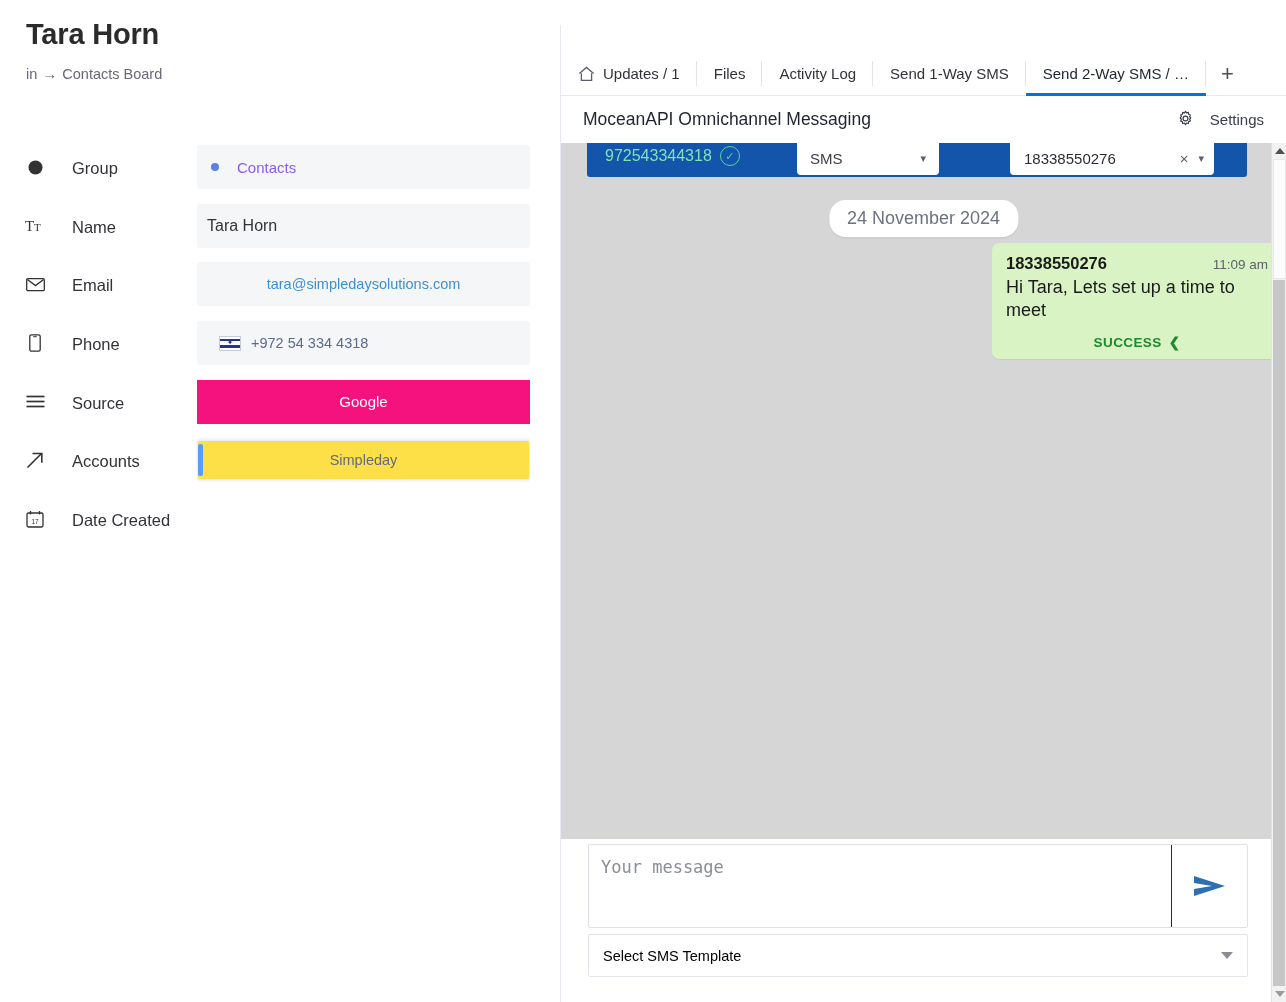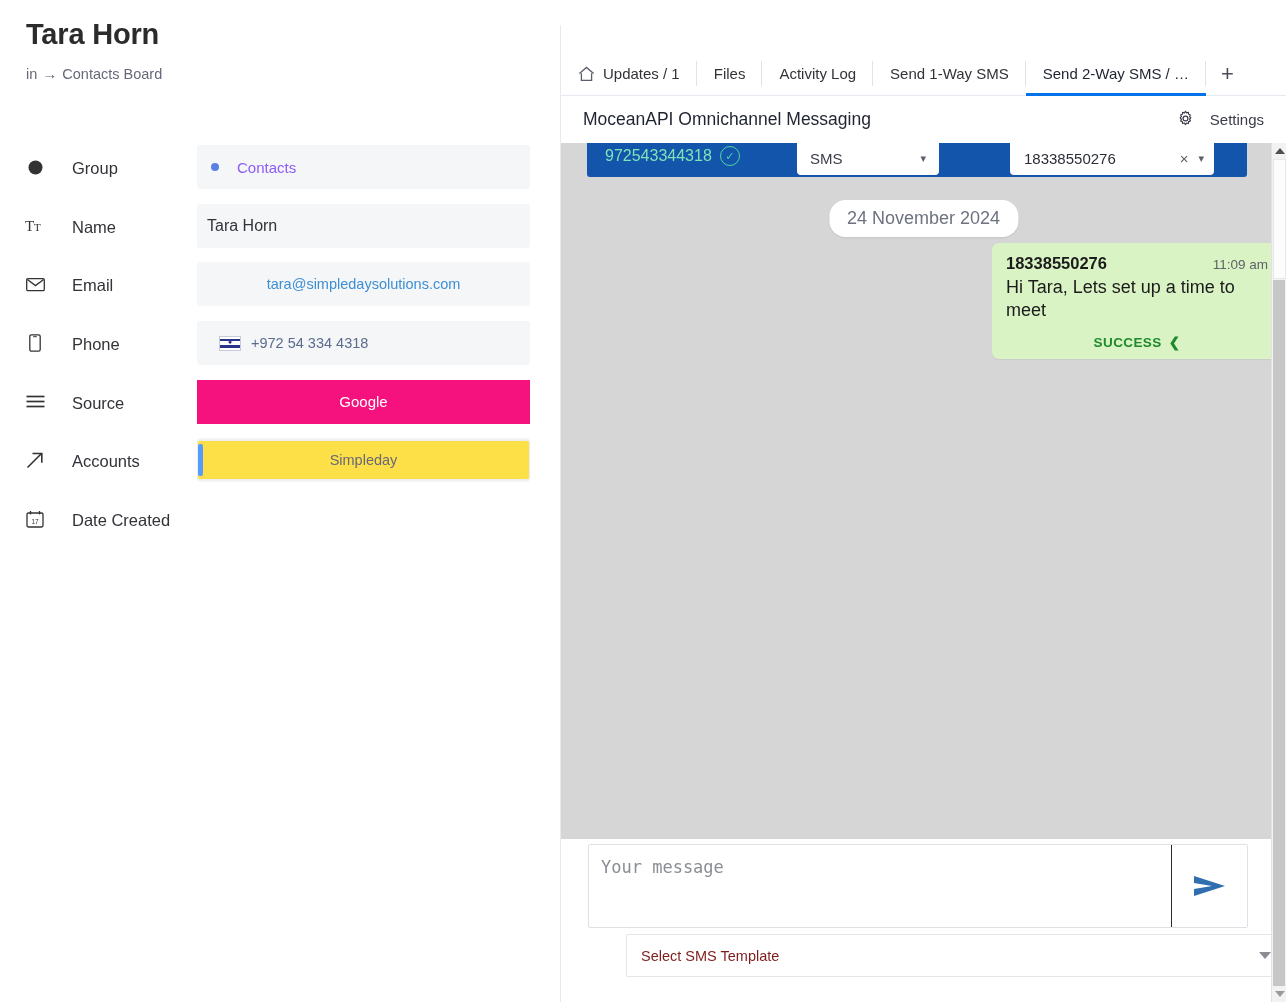--- a/index.html
+++ b/index.html
@@ -419,23 +419,22 @@
     left: 27px; top: 95px;
     width: 660px; height: 43px;
     background: #ffffff;
     border: 1px solid #e3e5ea;
     border-radius: 2px;
     display: flex;
     align-items: center;
     justify-content: space-between;
     padding: 0 14px 0 14px;
     font-size: 14.5px;
-    color: #7f1d1d;
-    cursor: pointer;
-    margin-left: 38px;
+    color: #000000;
+    cursor: pointer;
   }
   .template-select .tri {
     width: 0; height: 0;
     border-left: 6px solid transparent;
     border-right: 6px solid transparent;
     border-top: 7px solid #8a8d94;
   }
 
   
   .scrollbar {

